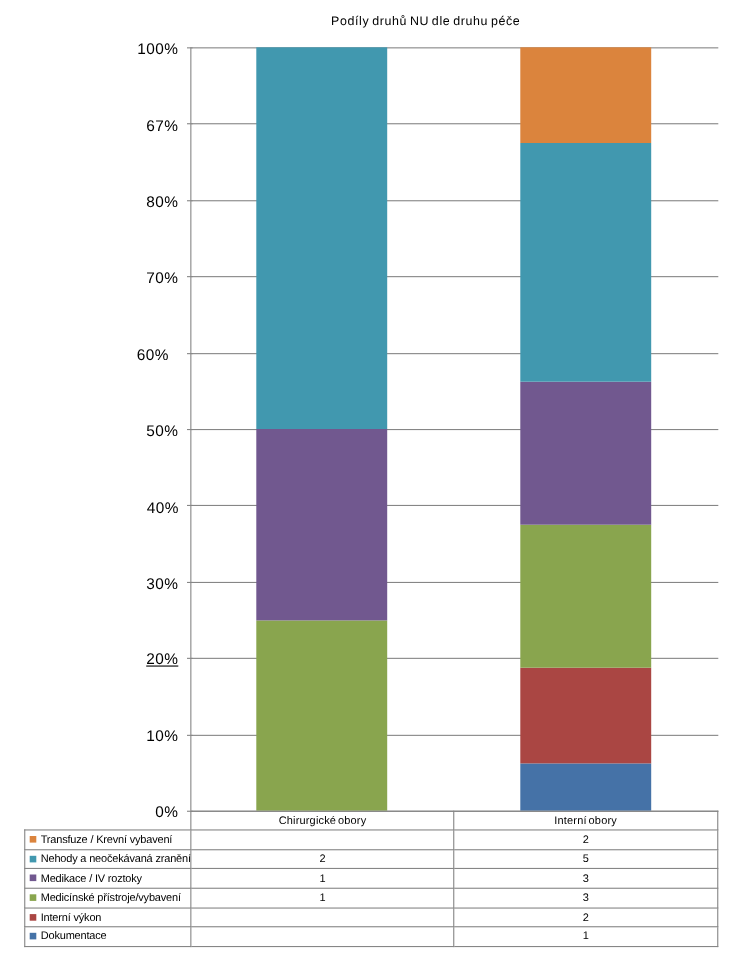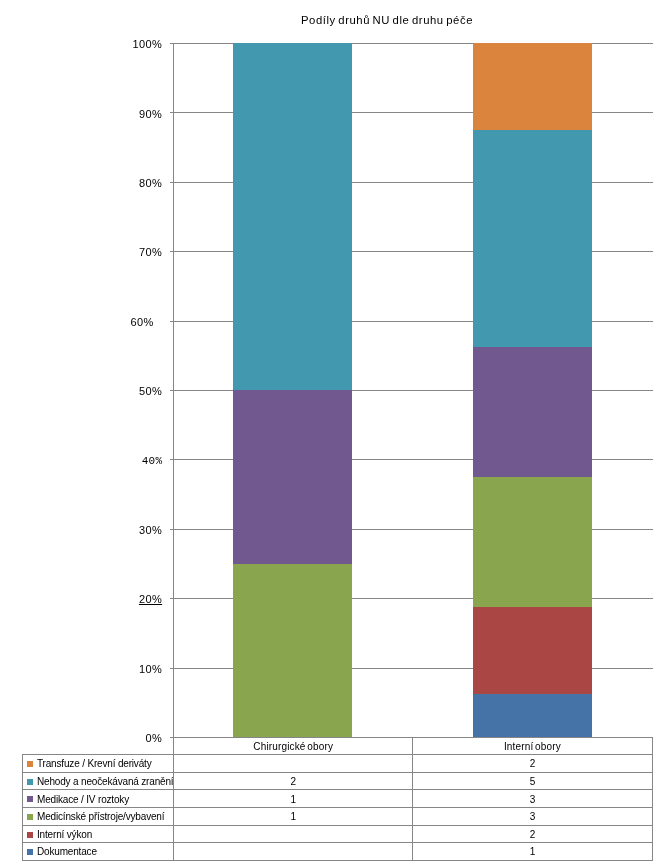--- a/index.html
+++ b/index.html
@@ -10,21 +10,21 @@
   
   .chart-title{position:absolute;left:0;top:14.8px;width:774px;text-align:center;
     font-size:11.3px;color:#000000;letter-spacing:0.58px;word-spacing:-1.2px;line-height:11px;
     white-space:nowrap;}
 
   
   #plot{position:absolute;left:0;top:0;width:667px;height:760px;}
   .gridline{position:absolute;height:1px;background:#868686;}
   .tick{position:absolute;height:1px;background:#868686;}
   .axis-y{position:absolute;width:1px;background:#868686;}
-  .ylabel{position:absolute;font-size:11px;color:#000000;text-align:right;
+  .ylabel{position:absolute;font-size:14px;color:#000000;text-align:right;
     line-height:11px;white-space:nowrap;letter-spacing:0.38px;}
   .bar-seg{position:absolute;}
 
   
   table.datatable{position:absolute;left:22px;top:736.5px;width:630.5px;
     border-collapse:collapse;table-layout:fixed;}
   table.datatable td{border:1px solid #868686;font-size:10px;color:#000000;padding:0;
     white-space:nowrap;overflow:hidden;line-height:1;letter-spacing:-0.17px;
     vertical-align:middle;padding-top:1.6px;}
   table.datatable tr{height:17.65px;}
@@ -50,36 +50,36 @@
       <div class="tick" style="left:169.5px;top:667.5px;width:5px;"></div>
       <div class="ylabel" style="left:103.5px;top:663.8000000000001px;width:58.6px;">10%</div>
       <div class="gridline" style="left:173.5px;top:597.5px;width:479px;"></div>
       <div class="tick" style="left:169.5px;top:597.5px;width:5px;"></div>
       <div class="ylabel" style="left:103.5px;top:594.4000000000001px;width:58.6px;text-decoration:underline;">20%</div>
       <div class="gridline" style="left:173.5px;top:528.5px;width:479px;"></div>
       <div class="tick" style="left:169.5px;top:528.5px;width:5px;"></div>
       <div class="ylabel" style="left:103.5px;top:525px;width:58.6px;">30%</div>
       <div class="gridline" style="left:173.5px;top:458.5px;width:479px;"></div>
       <div class="tick" style="left:169.5px;top:458.5px;width:5px;"></div>
-      <div class="ylabel" style="left:104px;top:455.59999999999997px;width:58.6px;font-family:Liberation Mono, monospace;">40%</div>
+      <div class="ylabel" style="left:104px;top:455.59999999999997px;width:58.6px;">40%</div>
       <div class="gridline" style="left:173.5px;top:389.5px;width:479px;"></div>
       <div class="tick" style="left:169.5px;top:389.5px;width:5px;"></div>
       <div class="ylabel" style="left:103.5px;top:386.2px;width:58.6px;">50%</div>
       <div class="gridline" style="left:173.5px;top:320.5px;width:479px;"></div>
       <div class="tick" style="left:169.5px;top:320.5px;width:5px;"></div>
       <div class="ylabel" style="left:95px;top:316.8px;width:58.6px;">60%</div>
       <div class="gridline" style="left:173.5px;top:250.5px;width:479px;"></div>
       <div class="tick" style="left:169.5px;top:250.5px;width:5px;"></div>
       <div class="ylabel" style="left:103.5px;top:247.40000000000003px;width:58.6px;">70%</div>
       <div class="gridline" style="left:173.5px;top:181.5px;width:479px;"></div>
       <div class="tick" style="left:169.5px;top:181.5px;width:5px;"></div>
       <div class="ylabel" style="left:103.5px;top:177.99999999999994px;width:58.6px;">80%</div>
       <div class="gridline" style="left:173.5px;top:111.5px;width:479px;"></div>
       <div class="tick" style="left:169.5px;top:111.5px;width:5px;"></div>
-      <div class="ylabel" style="left:103.5px;top:108.59999999999998px;width:58.6px;">90%</div>
+      <div class="ylabel" style="left:103.5px;top:108.59999999999998px;width:58.6px;">67%</div>
       <div class="gridline" style="left:173.5px;top:42.5px;width:479px;"></div>
       <div class="tick" style="left:169.5px;top:42.5px;width:5px;"></div>
       <div class="ylabel" style="left:103.5px;top:39.2px;width:58.6px;">100%</div>
       <div class="bar-seg" style="left:233.4px;top:563.5px;width:118.8px;height:173.5px;background:#89a54e;"></div>
       <div class="bar-seg" style="left:233.4px;top:390px;width:118.8px;height:173.5px;background:#71588f;"></div>
       <div class="bar-seg" style="left:233.4px;top:43px;width:118.8px;height:347px;background:#4198af;"></div>
       <div class="bar-seg" style="left:473.4px;top:693.625px;width:118.2px;height:43.375px;background:#4572a7;"></div>
       <div class="bar-seg" style="left:473.4px;top:606.875px;width:118.2px;height:86.75px;background:#aa4643;"></div>
       <div class="bar-seg" style="left:473.4px;top:476.75px;width:118.2px;height:130.125px;background:#89a54e;"></div>
       <div class="bar-seg" style="left:473.4px;top:346.625px;width:118.2px;height:130.125px;background:#71588f;"></div>
@@ -95,21 +95,21 @@
       <col style="width:239px">
       <col style="width:239px">
     </colgroup>
     <tbody>
       <tr>
         <td class="corner-cell"></td>
         <td class="val-cell cat-header">Chirurgické obory</td>
         <td class="val-cell cat-header">Interní obory</td>
       </tr>
     <tr>
-          <td class="legend-cell"><span class="swatch" style="background:#db843d"></span><span>Transfuze / Krevní deriváty</span></td>
+          <td class="legend-cell"><span class="swatch" style="background:#db843d"></span><span>Transfuze / Krevní vybavení</span></td>
           <td class="val-cell"></td>
           <td class="val-cell">2</td>
         </tr>
         <tr>
           <td class="legend-cell"><span class="swatch" style="background:#4198af"></span><span>Nehody a neočekávaná zranění</span></td>
           <td class="val-cell">2</td>
           <td class="val-cell">5</td>
         </tr>
         <tr>
           <td class="legend-cell"><span class="swatch" style="background:#71588f"></span><span>Medikace / IV roztoky</span></td>

